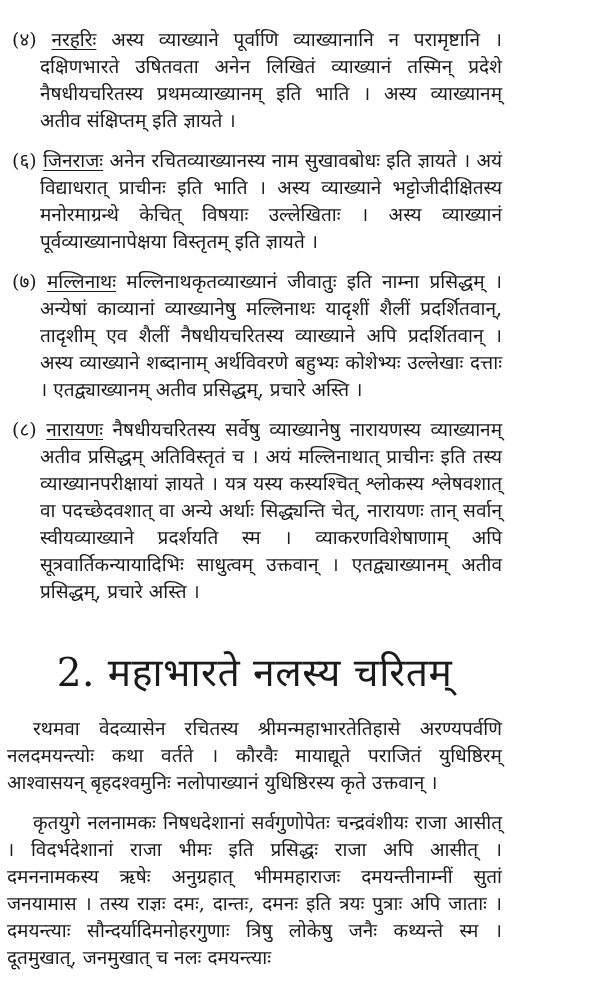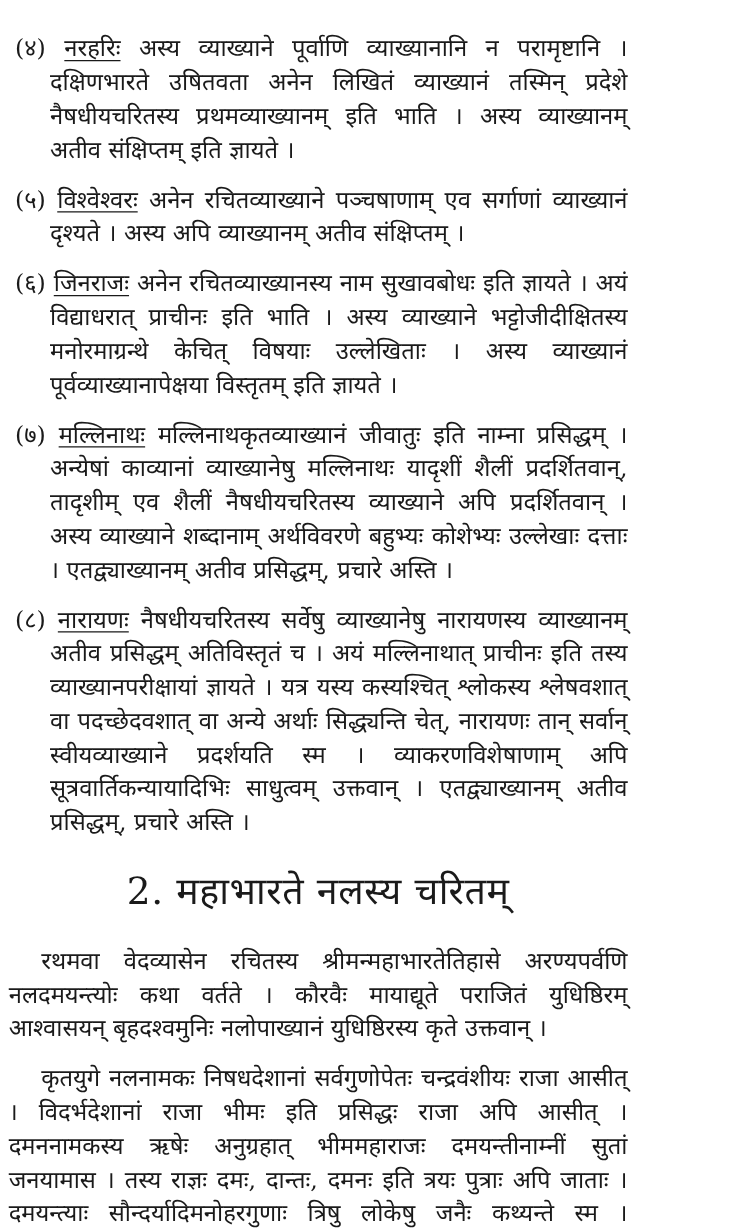--- a/index.html
+++ b/index.html
@@ -32,44 +32,41 @@
   .item-number {
     white-space: nowrap;
   }
   .commentator-name {
     text-decoration: underline;
     text-underline-offset: 3px;
   }
   .section-heading {
     font-family: "DejaVu Serif", "Liberation Serif", serif;
     font-weight: normal;
-    font-size: 30px;
+    font-size: 39px;
     line-height: 40px;
     text-align: center;
     text-indent: 0;
-    margin: 22px 0 22px 0;
+    margin: 48px 0 22px 0;
     letter-spacing: 0.5px;
   }
   .section-paragraph {
     margin: 0 0 13px 0;
     text-indent: 26px;
   }
 </style>
 </head>
 <body>
 
 <div class="page">
 
   <p class="commentary-item"><span class="item-number">(४)</span>
     <span class="commentator-name">नरहरिः</span>
     <span class="item-body">अस्य व्याख्याने पूर्वाणि व्याख्यानानि न परामृष्टानि । दक्षिणभारते उषितवता अनेन लिखितं व्याख्यानं तस्मिन् प्रदेशे नैषधीयचरितस्य प्रथमव्याख्यानम् इति भाति । अस्य व्याख्यानम् अतीव संक्षिप्तम् इति ज्ञायते ।</span></p>
 
-  <p class="commentary-item"><span class="item-number">(५)</span>
-    <span class="commentator-name">विश्वेश्वरः</span>
-    <span class="item-body">अनेन रचितव्याख्याने पञ्चषाणाम् एव सर्गाणां व्याख्यानं दृश्यते । अस्य अपि व्याख्यानम् अतीव संक्षिप्तम् ।</span></p>
 
   <p class="commentary-item"><span class="item-number">(६)</span>
     <span class="commentator-name">जिनराजः</span>
     <span class="item-body">अनेन रचितव्याख्यानस्य नाम सुखावबोधः इति ज्ञायते । अयं विद्याधरात् प्राचीनः इति भाति । अस्य व्याख्याने भट्टोजीदीक्षितस्य मनोरमाग्रन्थे केचित् विषयाः उल्लेखिताः । अस्य व्याख्यानं पूर्वव्याख्यानापेक्षया विस्तृतम् इति ज्ञायते ।</span></p>
 
   <p class="commentary-item"><span class="item-number">(७)</span>
     <span class="commentator-name">मल्लिनाथः</span>
     <span class="item-body">मल्लिनाथकृतव्याख्यानं जीवातुः इति नाम्ना प्रसिद्धम् । अन्येषां काव्यानां व्याख्यानेषु मल्लिनाथः यादृशीं शैलीं प्रदर्शितवान्, तादृशीम् एव शैलीं नैषधीयचरितस्य व्याख्याने अपि प्रदर्शितवान् । अस्य व्याख्याने शब्दानाम् अर्थविवरणे बहुभ्यः कोशेभ्यः उल्लेखाः दत्ताः । एतद्व्याख्यानम् अतीव प्रसिद्धम्, प्रचारे अस्ति ।</span></p>
 
   <p class="commentary-item"><span class="item-number">(८)</span>

